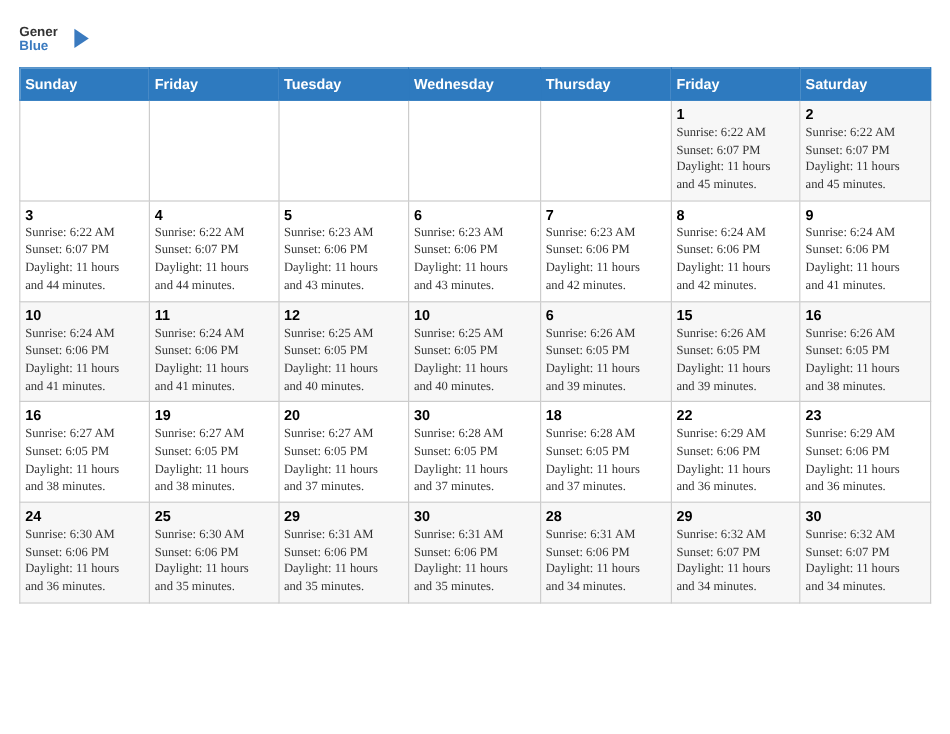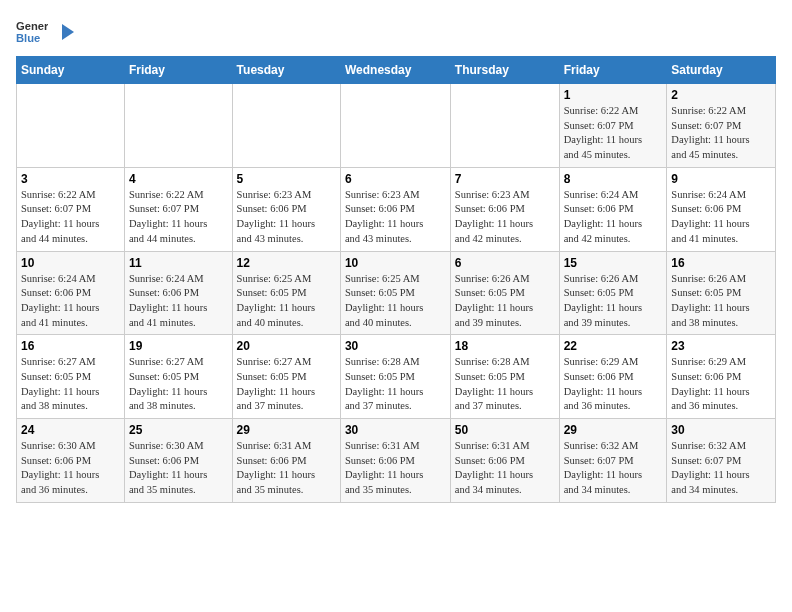--- a/index.html
+++ b/index.html
@@ -316,21 +316,21 @@
 and 35 minutes.</div>
         </td>
         <td>
           <span class="day-number">30</span>
           <div class="day-info" style="white-space: pre-line;">Sunrise: 6:31 AM
 Sunset: 6:06 PM
 Daylight: 11 hours
 and 35 minutes.</div>
         </td>
         <td>
-          <span class="day-number">50</span>
+          <span class="day-number">28</span>
           <div class="day-info" style="white-space: pre-line;">Sunrise: 6:31 AM
 Sunset: 6:06 PM
 Daylight: 11 hours
 and 34 minutes.</div>
         </td>
         <td>
           <span class="day-number">29</span>
           <div class="day-info" style="white-space: pre-line;">Sunrise: 6:32 AM
 Sunset: 6:07 PM
 Daylight: 11 hours

